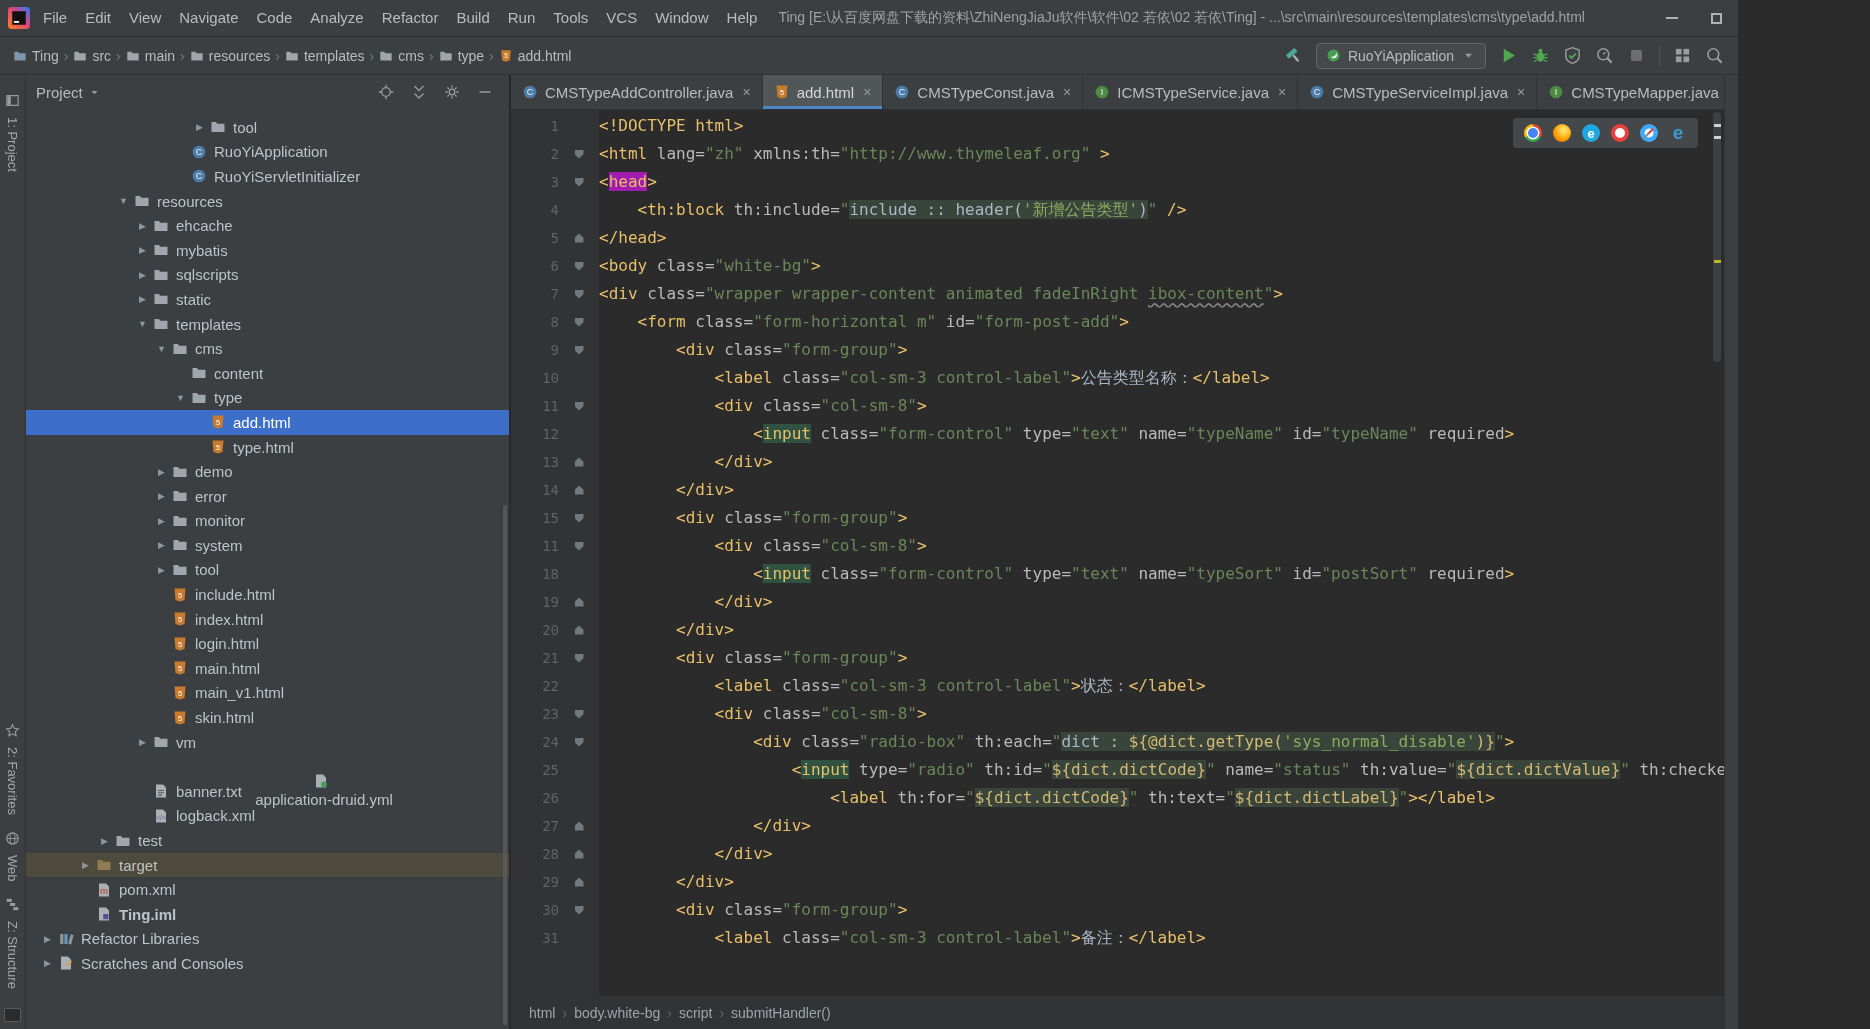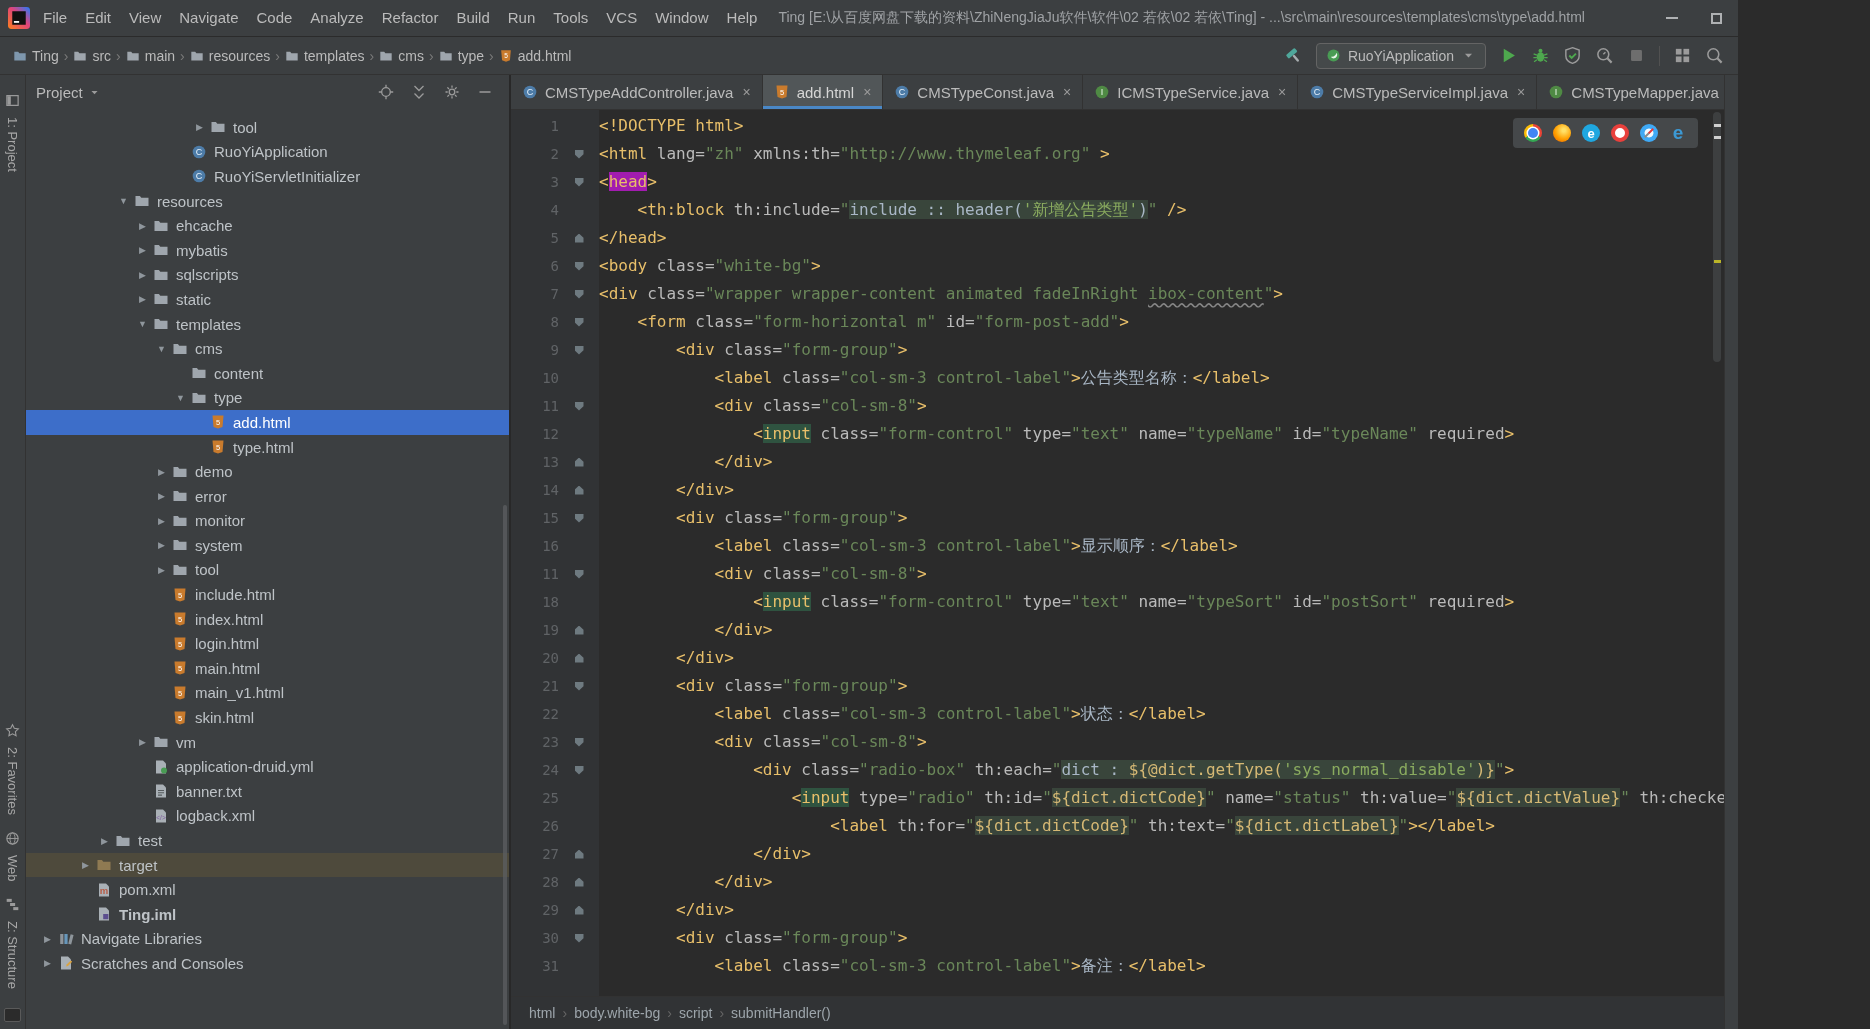--- a/index.html
+++ b/index.html
@@ -635,21 +635,21 @@
           </div>
           <div class="trow" style="padding-left: 107px;">
             <span class="arrow">▶</span>
             <span class="tic">
               <svg viewBox="0 0 16 16">
                 <path fill="#9FA6AD" d="M1.5 3h4.4l1.4 1.8h7.2V13H1.5z"></path>
               </svg>
             </span>
             <span class="lbl">vm</span>
           </div>
-          <div class="trow" style="padding-left: 107px;">
+          <div class="trow" style="padding-left: 107px; flex-direction: column;">
             <span class="arrow"></span>
             <span class="tic">
               <svg viewBox="0 0 16 16">
                 <path fill="#A9B0B6" d="M3 1.5h7l3 3V14.5H3z"></path>
                 <circle cx="11" cy="11.5" r="3" fill="#499C54"></circle>
               </svg>
             </span>
             <span class="lbl">application-druid.yml</span>
           </div>
           <div class="trow" style="padding-left: 107px;">
@@ -712,21 +712,21 @@
           </div>
           <div class="trow" style="padding-left: 12px;">
             <span class="arrow">▶</span>
             <span class="tic">
               <svg viewBox="0 0 16 16">
                 <rect x="2.2" y="3" width="3.2" height="10" fill="#8E959B"></rect>
                 <rect x="6.4" y="3" width="3.2" height="10" fill="#6897BB"></rect>
                 <rect x="11.4" y="3.4" width="3" height="9.8" fill="#8E959B" transform="rotate(14 12.9 8.3)"></rect>
               </svg>
             </span>
-            <span class="lbl">Navigate Libraries</span>
+            <span class="lbl">Refactor Libraries</span>
           </div>
           <div class="trow" style="padding-left: 12px;">
             <span class="arrow">▶</span>
             <span class="tic">
               <svg viewBox="0 0 16 16">
                 <path fill="#A9B0B6" d="M3 1.5h7l3 3V14.5H3z"></path>
                 <path fill="#D9A343" d="M8.6 9.6l4.2-4.2 1.4 1.4-4.2 4.2-1.9.5z"></path>
               </svg>
             </span>
             <span class="lbl">Scratches and Consoles</span>
@@ -810,21 +810,20 @@
             <div class="cline"><span class="ln">6</span><span class="fold"><i class="fm fm-d"></i></span><span class="ct"><span class="c-g">&lt;body</span><span class="c-a"> class=</span><span class="c-s">"white-bg"</span><span class="c-g">&gt;</span></span></div>
             <div class="cline"><span class="ln">7</span><span class="fold"><i class="fm fm-d"></i></span><span class="ct"><span class="c-g">&lt;div</span><span class="c-a"> class=</span><span class="c-s">"wrapper wrapper-content animated fadeInRight </span><span class="c-sw">ibox-content</span><span class="c-s">"</span><span class="c-g">&gt;</span></span></div>
             <div class="cline"><span class="ln">8</span><span class="fold"><i class="fm fm-d"></i></span><span class="ct"><span class="c-t">    </span><span class="c-g">&lt;form</span><span class="c-a"> class=</span><span class="c-s">"form-horizontal m"</span><span class="c-a"> id=</span><span class="c-s">"form-post-add"</span><span class="c-g">&gt;</span></span></div>
             <div class="cline"><span class="ln">9</span><span class="fold"><i class="fm fm-d"></i></span><span class="ct"><span class="c-t">        </span><span class="c-g">&lt;div</span><span class="c-a"> class=</span><span class="c-s">"form-group"</span><span class="c-g">&gt;</span></span></div>
             <div class="cline"><span class="ln">10</span><span class="fold"></span><span class="ct"><span class="c-t">            </span><span class="c-g">&lt;label</span><span class="c-a"> class=</span><span class="c-s">"col-sm-3 control-label"</span><span class="c-g">&gt;</span><span class="c-t">公告类型名称：</span><span class="c-g">&lt;/label&gt;</span></span></div>
             <div class="cline"><span class="ln">11</span><span class="fold"><i class="fm fm-d"></i></span><span class="ct"><span class="c-t">            </span><span class="c-g">&lt;div</span><span class="c-a"> class=</span><span class="c-s">"col-sm-8"</span><span class="c-g">&gt;</span></span></div>
             <div class="cline"><span class="ln">12</span><span class="fold"></span><span class="ct"><span class="c-t">                </span><span class="c-g">&lt;</span><span class="c-hi">input</span><span class="c-a"> class=</span><span class="c-s">"form-control"</span><span class="c-a"> type=</span><span class="c-s">"text"</span><span class="c-a"> name=</span><span class="c-s">"typeName"</span><span class="c-a"> id=</span><span class="c-s">"typeName"</span><span class="c-a"> required</span><span class="c-g">&gt;</span></span></div>
             <div class="cline"><span class="ln">13</span><span class="fold"><i class="fm fm-u"></i></span><span class="ct"><span class="c-t">            </span><span class="c-g">&lt;/div&gt;</span></span></div>
             <div class="cline"><span class="ln">14</span><span class="fold"><i class="fm fm-u"></i></span><span class="ct"><span class="c-t">        </span><span class="c-g">&lt;/div&gt;</span></span></div>
             <div class="cline"><span class="ln">15</span><span class="fold"><i class="fm fm-d"></i></span><span class="ct"><span class="c-t">        </span><span class="c-g">&lt;div</span><span class="c-a"> class=</span><span class="c-s">"form-group"</span><span class="c-g">&gt;</span></span></div>
-            <div class="cline"><span class="ln">16</span><span class="fold"></span><span class="ct"><span class="c-t">            </span><span class="c-g">&lt;label</span><span class="c-a"> class=</span><span class="c-s">"col-sm-3 control-label"</span><span class="c-g">&gt;</span><span class="c-t">显示顺序：</span><span class="c-g">&lt;/label&gt;</span></span></div>
             <div class="cline"><span class="ln">11</span><span class="fold"><i class="fm fm-d"></i></span><span class="ct"><span class="c-t">            </span><span class="c-g">&lt;div</span><span class="c-a"> class=</span><span class="c-s">"col-sm-8"</span><span class="c-g">&gt;</span></span></div>
             <div class="cline"><span class="ln">18</span><span class="fold"></span><span class="ct"><span class="c-t">                </span><span class="c-g">&lt;</span><span class="c-hi">input</span><span class="c-a"> class=</span><span class="c-s">"form-control"</span><span class="c-a"> type=</span><span class="c-s">"text"</span><span class="c-a"> name=</span><span class="c-s">"typeSort"</span><span class="c-a"> id=</span><span class="c-s">"postSort"</span><span class="c-a"> required</span><span class="c-g">&gt;</span></span></div>
             <div class="cline"><span class="ln">19</span><span class="fold"><i class="fm fm-u"></i></span><span class="ct"><span class="c-t">            </span><span class="c-g">&lt;/div&gt;</span></span></div>
             <div class="cline"><span class="ln">20</span><span class="fold"><i class="fm fm-u"></i></span><span class="ct"><span class="c-t">        </span><span class="c-g">&lt;/div&gt;</span></span></div>
             <div class="cline"><span class="ln">21</span><span class="fold"><i class="fm fm-d"></i></span><span class="ct"><span class="c-t">        </span><span class="c-g">&lt;div</span><span class="c-a"> class=</span><span class="c-s">"form-group"</span><span class="c-g">&gt;</span></span></div>
             <div class="cline"><span class="ln">22</span><span class="fold"></span><span class="ct"><span class="c-t">            </span><span class="c-g">&lt;label</span><span class="c-a"> class=</span><span class="c-s">"col-sm-3 control-label"</span><span class="c-g">&gt;</span><span class="c-t">状态：</span><span class="c-g">&lt;/label&gt;</span></span></div>
             <div class="cline"><span class="ln">23</span><span class="fold"><i class="fm fm-d"></i></span><span class="ct"><span class="c-t">            </span><span class="c-g">&lt;div</span><span class="c-a"> class=</span><span class="c-s">"col-sm-8"</span><span class="c-g">&gt;</span></span></div>
             <div class="cline"><span class="ln">24</span><span class="fold"><i class="fm fm-d"></i></span><span class="ct"><span class="c-t">                </span><span class="c-g">&lt;div</span><span class="c-a"> class=</span><span class="c-s">"radio-box"</span><span class="c-a"> th:each=</span><span class="c-s">"</span><span class="c-ii">dict : </span><span class="c-ie">${@dict.getType(</span><span class="c-is">'sys_normal_disable'</span><span class="c-ie">)}</span><span class="c-s">"</span><span class="c-g">&gt;</span></span></div>
             <div class="cline"><span class="ln">25</span><span class="fold"></span><span class="ct"><span class="c-t">                    </span><span class="c-g">&lt;</span><span class="c-hi">input</span><span class="c-a"> type=</span><span class="c-s">"radio"</span><span class="c-a"> th:id=</span><span class="c-s">"</span><span class="c-ie">${dict.dictCode}</span><span class="c-s">"</span><span class="c-a"> name=</span><span class="c-s">"status"</span><span class="c-a"> th:value=</span><span class="c-s">"</span><span class="c-ie">${dict.dictValue}</span><span class="c-s">"</span><span class="c-a"> th:checked=</span><span class="c-s">"</span><span class="c-ie">${dict.d</span></span></div>
             <div class="cline"><span class="ln">26</span><span class="fold"></span><span class="ct"><span class="c-t">                        </span><span class="c-g">&lt;label</span><span class="c-a"> th:for=</span><span class="c-s">"</span><span class="c-ie">${dict.dictCode}</span><span class="c-s">"</span><span class="c-a"> th:text=</span><span class="c-s">"</span><span class="c-ie">${dict.dictLabel}</span><span class="c-s">"</span><span class="c-g">&gt;&lt;/label&gt;</span></span></div>

